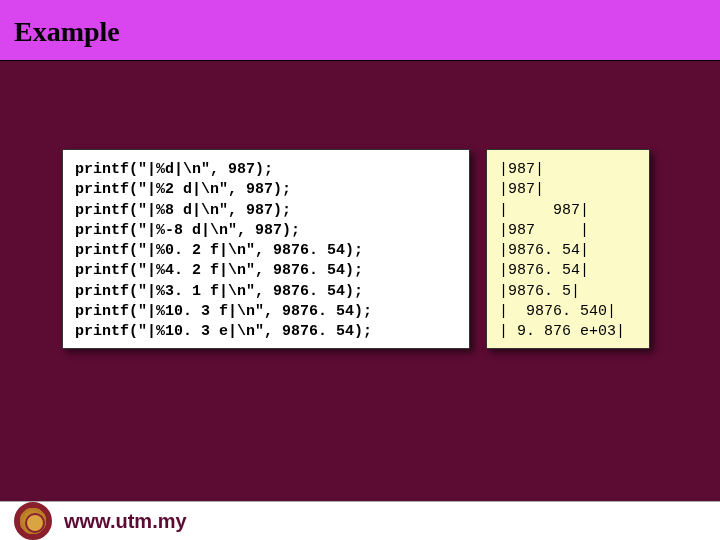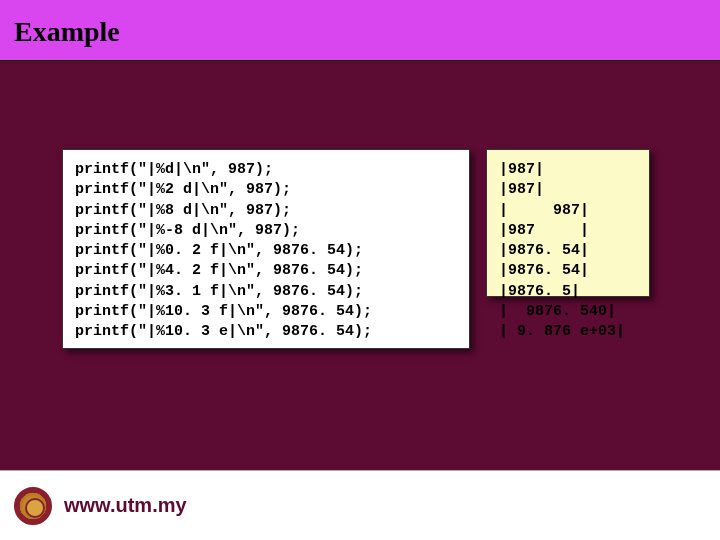--- a/index.html
+++ b/index.html
@@ -40,38 +40,38 @@
     font-weight: bold;
     color: #000;
     line-height: 1.35;
     white-space: pre;
   }
   .output-box {
     position: absolute;
     top: 88px;
     left: 486px;
     width: 164px;
-    height: 148px;
+    height: 200px;
     background: #fcfbc8;
     border: 1px solid #333;
     box-shadow: 4px 4px 6px rgba(0,0,0,0.5);
     padding: 10px 12px;
     font-family: 'Courier New', monospace;
     font-size: 15px;
-    font-weight: bold;
+    font-weight: normal;
     color: #000;
     line-height: 1.35;
     white-space: pre;
   }
   .footer {
     position: absolute;
     bottom: 0;
     left: 0;
     right: 0;
-    height: 70px;
+    height: 39px;
     background: #ffffff;
     border-top: 1px solid #aaa;
     display: flex;
     align-items: center;
     padding: 0 14px;
     gap: 12px;
   }
   .logo {
     width: 38px;
     height: 38px;

